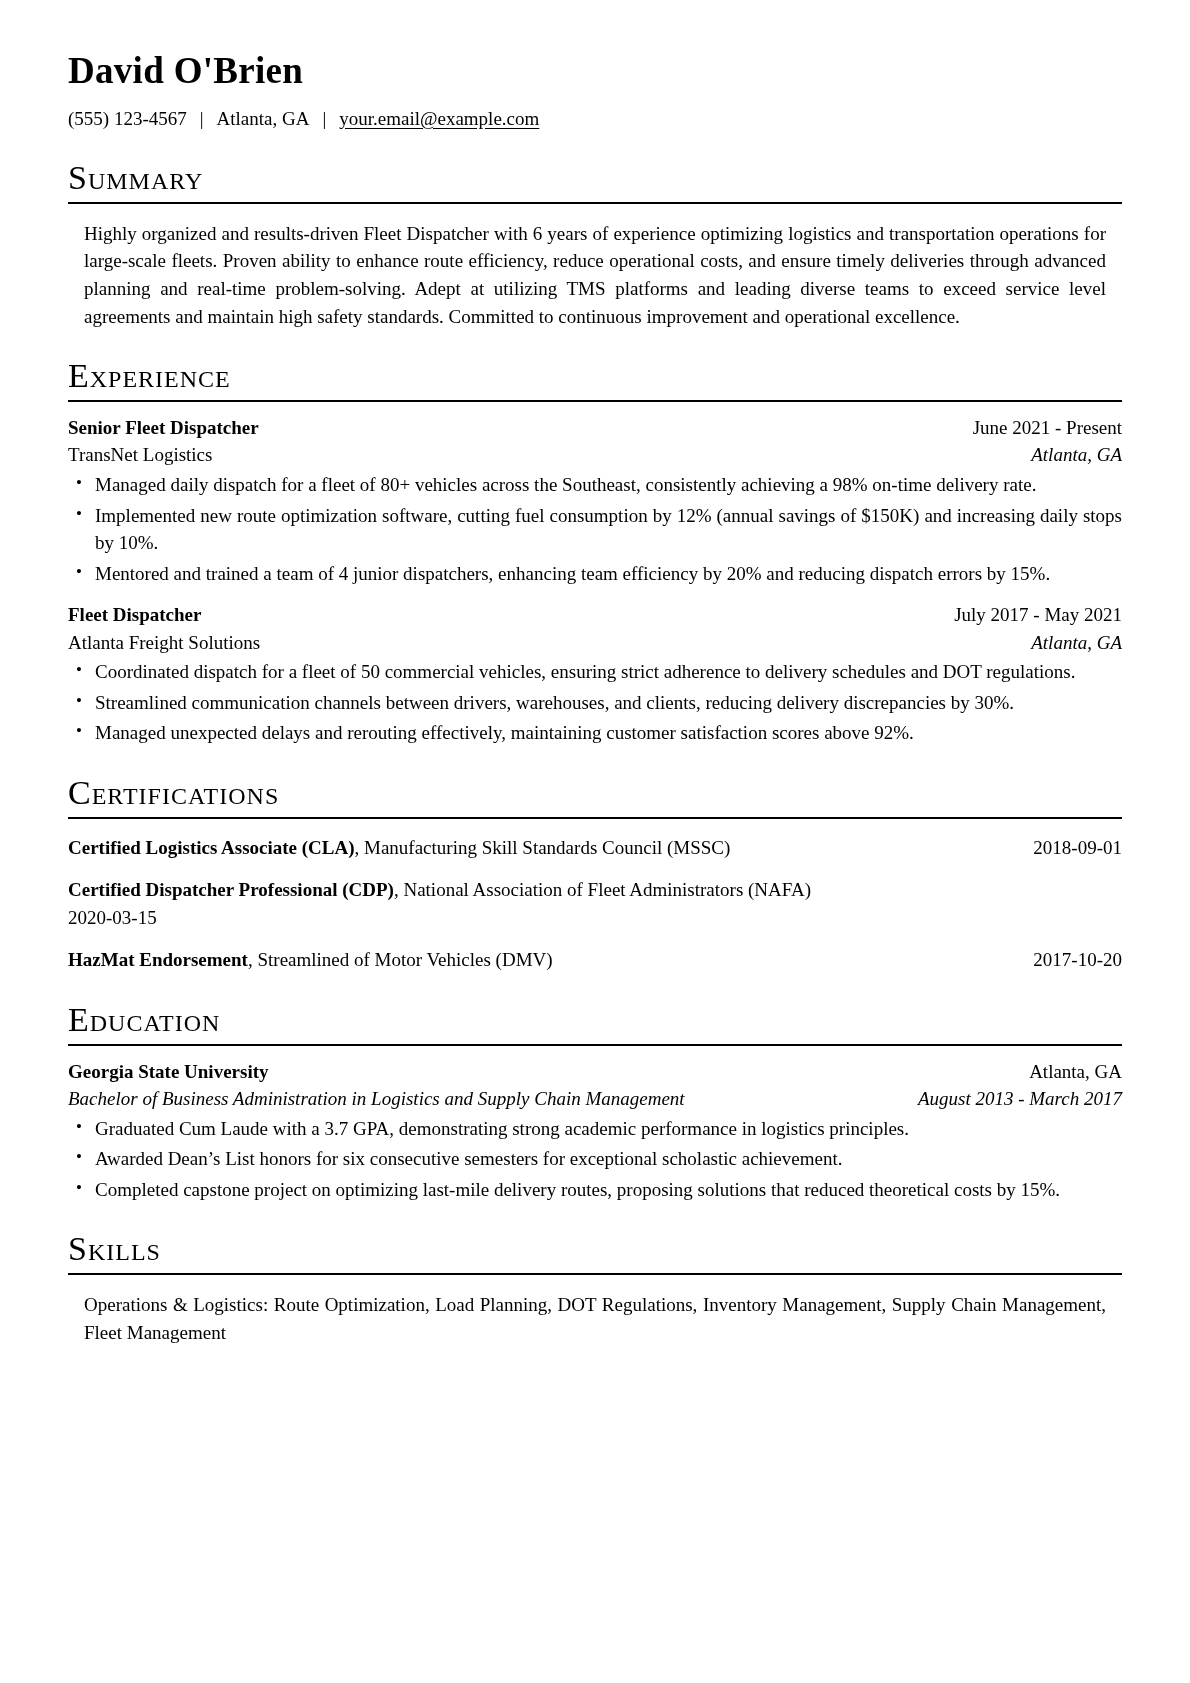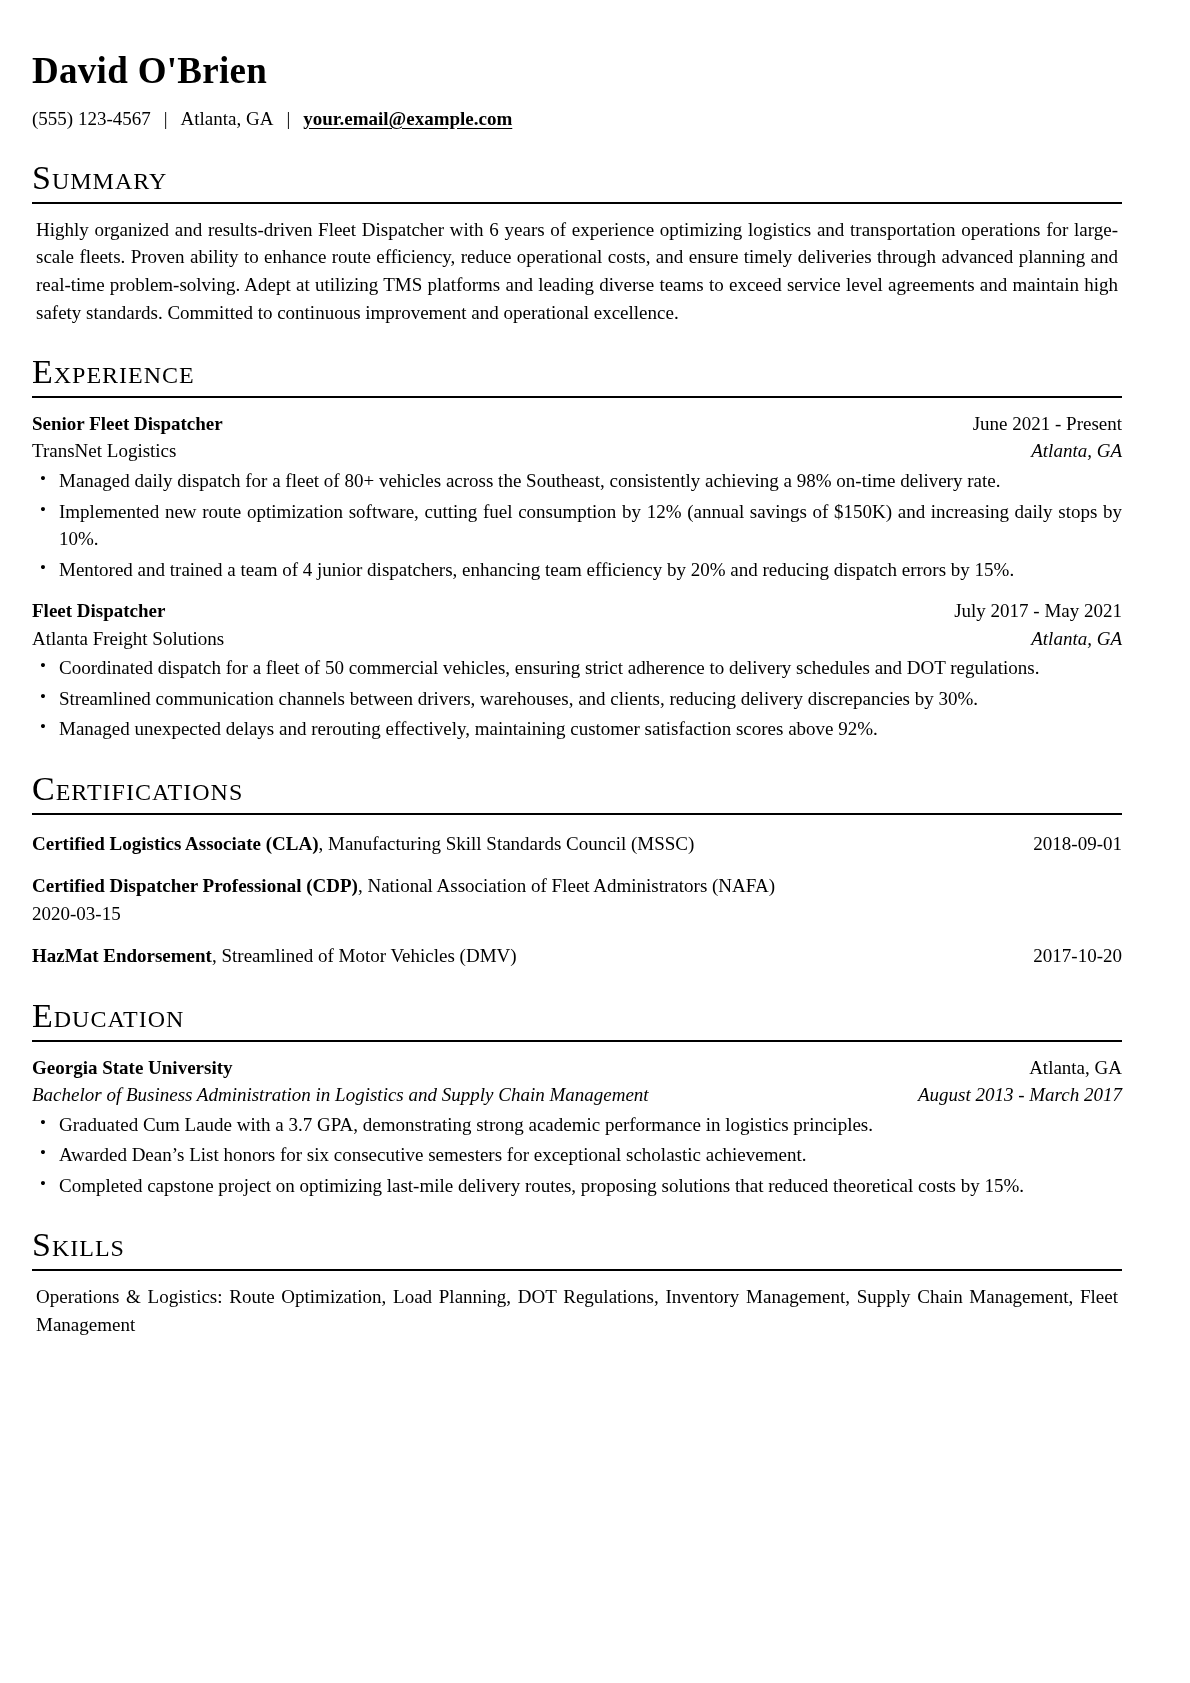--- a/index.html
+++ b/index.html
@@ -4,21 +4,21 @@
 <style>
   html, body {
     margin: 0;
     padding: 0;
     background: #ffffff;
   }
   .page {
     width: 1190px;
     height: 1683px;
     box-sizing: border-box;
-    padding: 50px 68px 40px 32px;
+    padding: 50px 68px 40px 68px;
     overflow: hidden;
     background: #ffffff;
     color: #000000;
     font-family: "Liberation Serif", "DejaVu Serif", serif;
     font-size: 19px;
     line-height: 1.45;
   }
   
   .name {
     font-size: 37px;
@@ -32,38 +32,37 @@
     margin: 0 0 4px 0;
   }
   .contact-sep {
     display: inline-block;
     margin: 0 13px;
   }
   .email-link {
     color: #000000;
     text-decoration: underline;
     text-underline-offset: 3px;
-    font-weight: bold;
   }
   
   .section-heading {
     font-variant: small-caps;
     font-weight: normal;
     font-size: 34px;
     letter-spacing: 1px;
     margin: 26px 0 0 0;
     padding-bottom: 3px;
     border-bottom: 2.5px solid #000000;
     line-height: 1.2;
   }
   .section-body {
     margin-top: 12px;
   }
   p.flowtext {
-    margin: 4px;
+    margin: 16px;
     text-align: justify;
     hyphens: auto;
     -webkit-hyphens: auto;
   }
   
   .entry { margin-top: 14px; }
   .entry:first-child { margin-top: 12px; }
   .entry-row {
     display: flex;
     justify-content: space-between;

